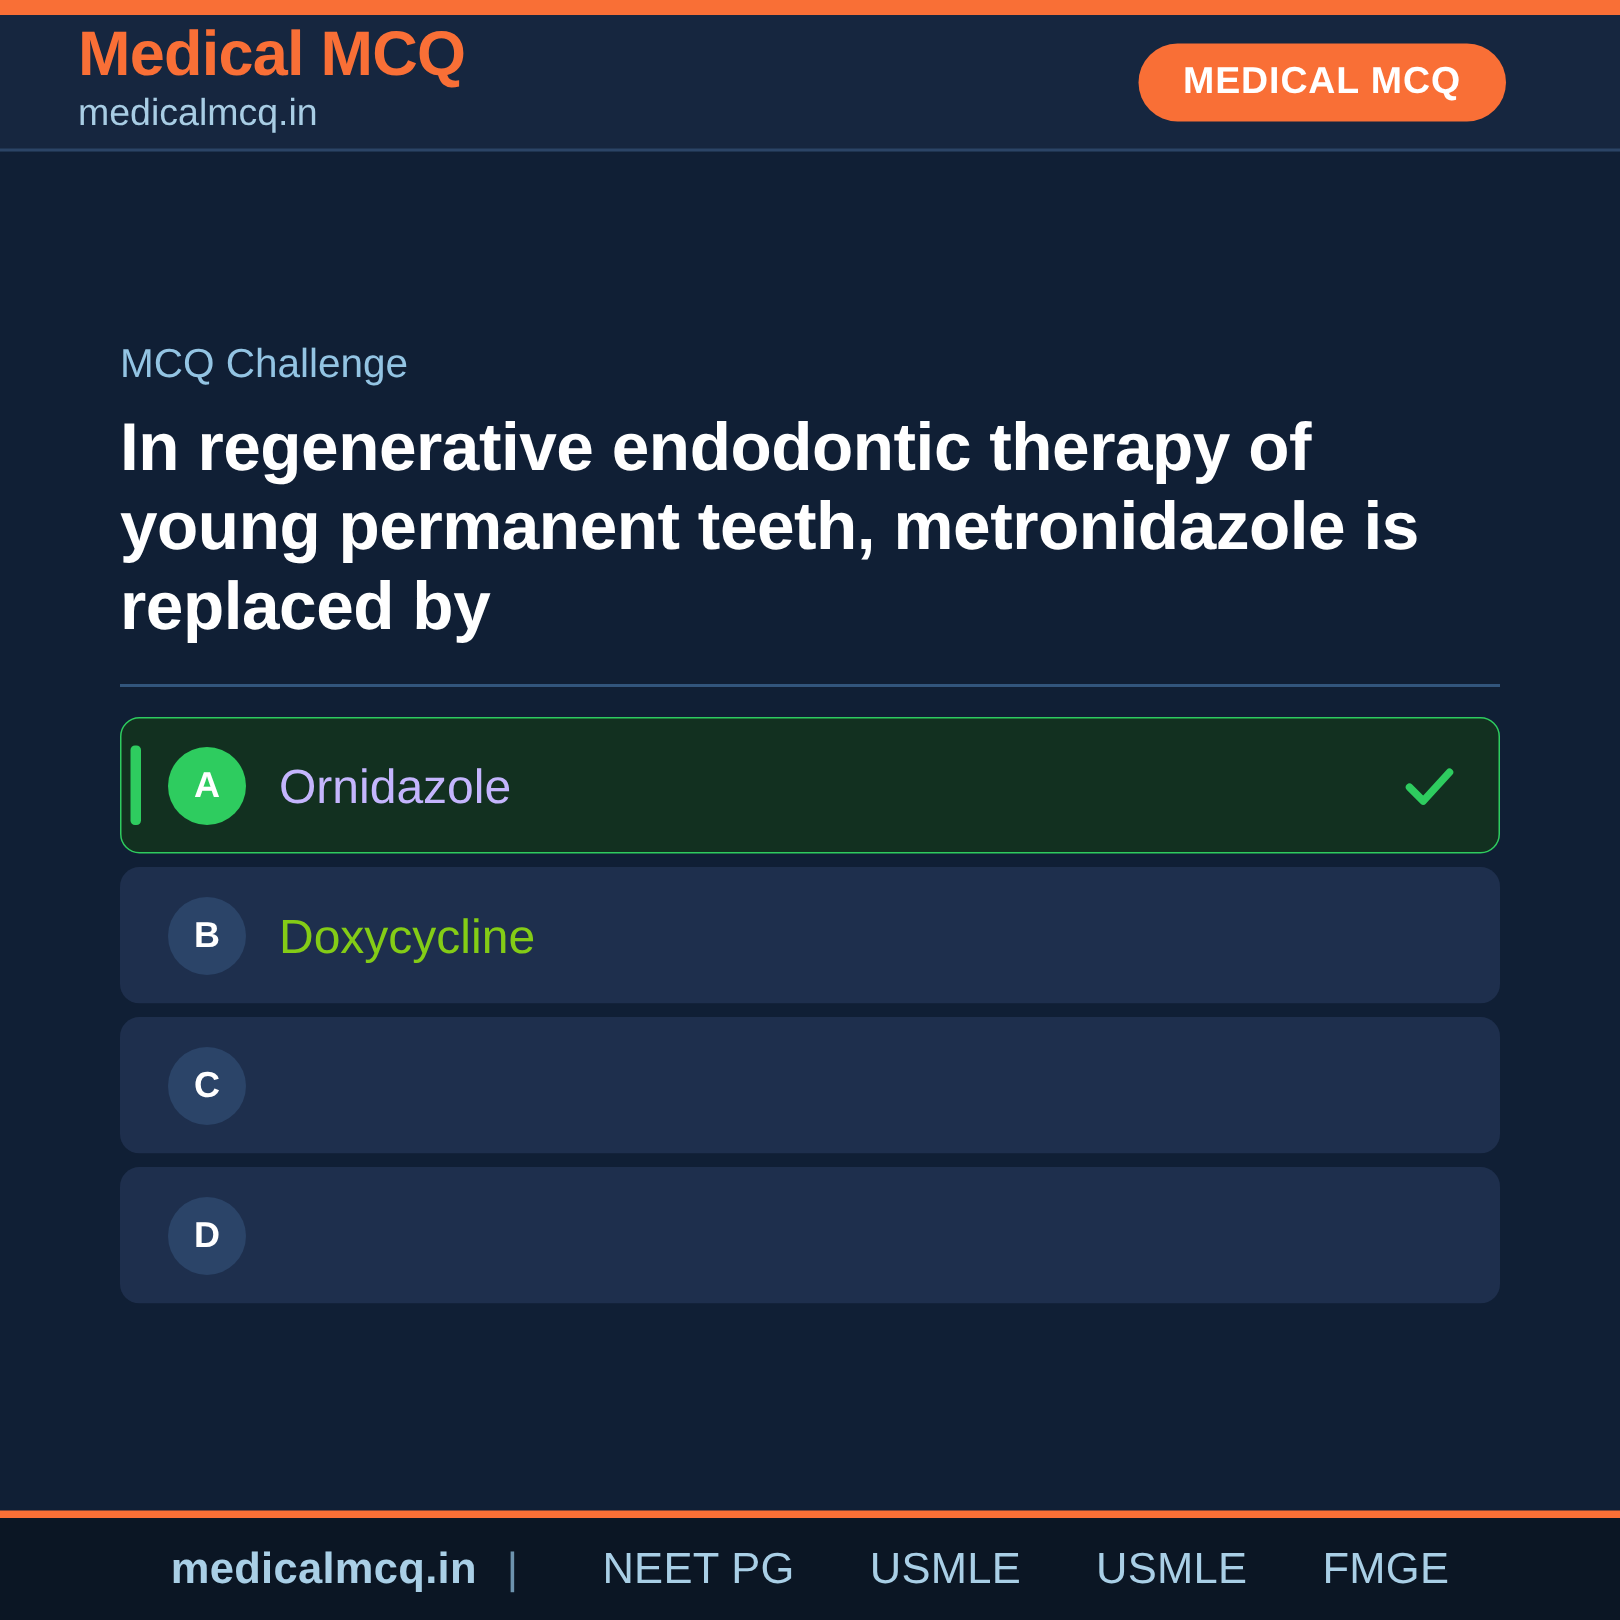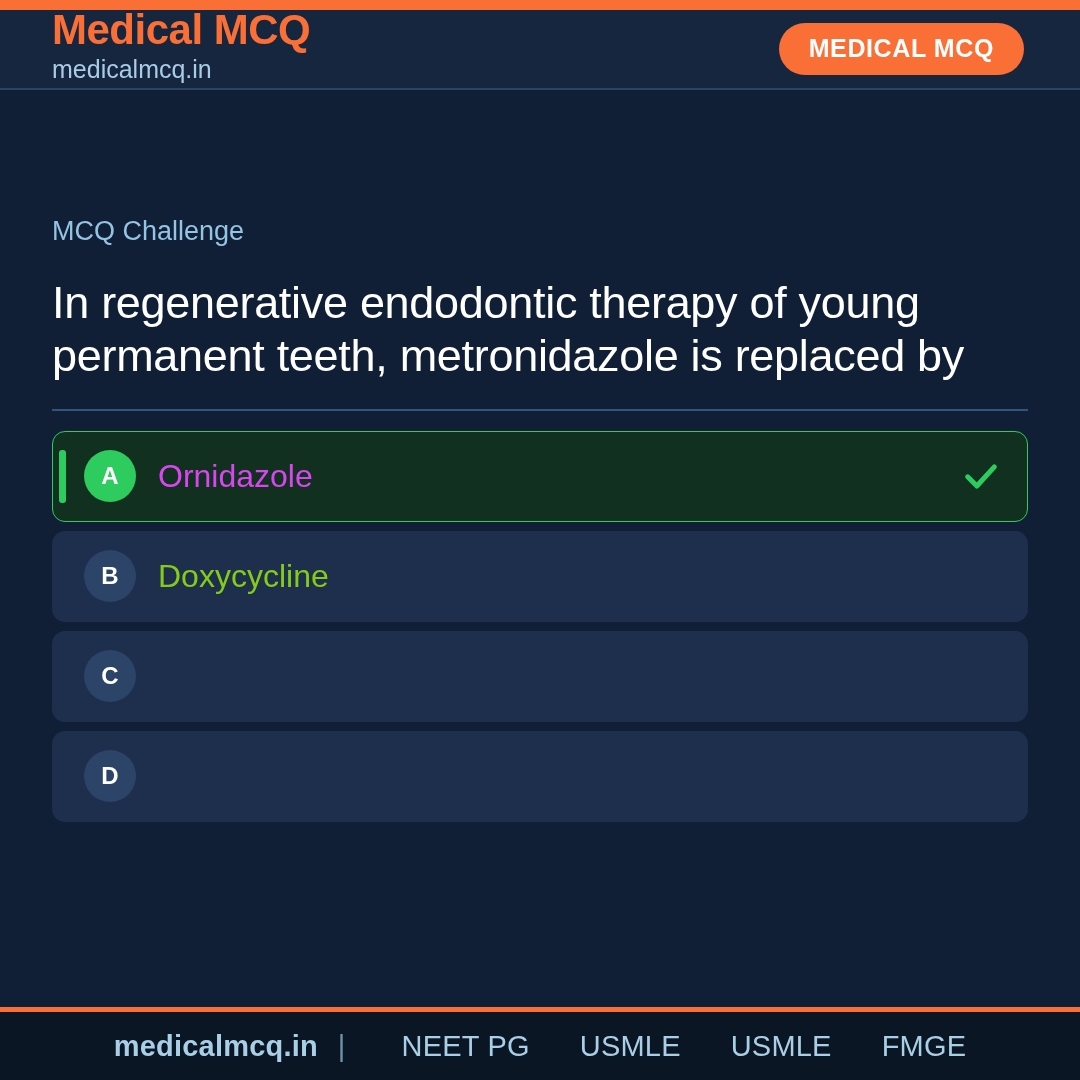--- a/index.html
+++ b/index.html
@@ -25,30 +25,30 @@
   
   .top-strip {
     height: 10px;
     width: 100%;
     background: #f96f36;
     flex: none;
   }
 
   
   .header {
-    height: 80px;
+    height: 91px;
     flex: none;
     background: #16263f;
     border-bottom: 2px solid #2b4straight;
     border-bottom: 2px solid #2b4466;
     box-sizing: border-box;
     display: flex;
     align-items: center;
     justify-content: space-between;
-    padding: 0 56px 0 52px;
+    padding: 0 76px 0 52px;
     position: relative;
   }
   .brand {
     display: flex;
     flex-direction: column;
     justify-content: center;
     margin-top: -4px;
   }
   .brand-title {
     font-size: 42px;
@@ -71,36 +71,36 @@
     letter-spacing: 0.6px;
     padding: 13px 30px 14px 30px;
     border-radius: 28px;
     white-space: nowrap;
     line-height: 1;
   }
 
   
   .main {
     flex: 1 1 auto;
-    padding: 0 52px;
+    padding: 0 80px;
     box-sizing: border-box;
     position: relative;
   }
   .kicker {
     color: #93c4e3;
     font-size: 27px;
     padding-top: 125px;
     line-height: 1.2;
   }
   .question {
     color: #ffffff;
     font-size: 45px;
-    font-weight: normal;
+    font-weight: bold;
     line-height: 1.17;
-    margin-top: 30px;
+    margin-top: 14px;
     letter-spacing: -0.3px;
     max-width: 960px;
   }
   .divider {
     height: 2px;
     background: #32557c;
     margin-top: 26px;
   }
 
   
@@ -153,21 +153,21 @@
     background: #2ecc5f;
     color: #ffffff;
   }
   .option-text {
     margin-left: 22px;
     font-size: 32px;
     color: #84cc16;
     line-height: 1.2;
   }
   .option.correct .option-text {
-    color: #d946ef;
+    color: #c4b5fd;
   }
   .check {
     margin-left: auto;
     flex: none;
     display: flex;
     align-items: center;
     justify-content: center;
     width: 40px;
     height: 40px;
   }

